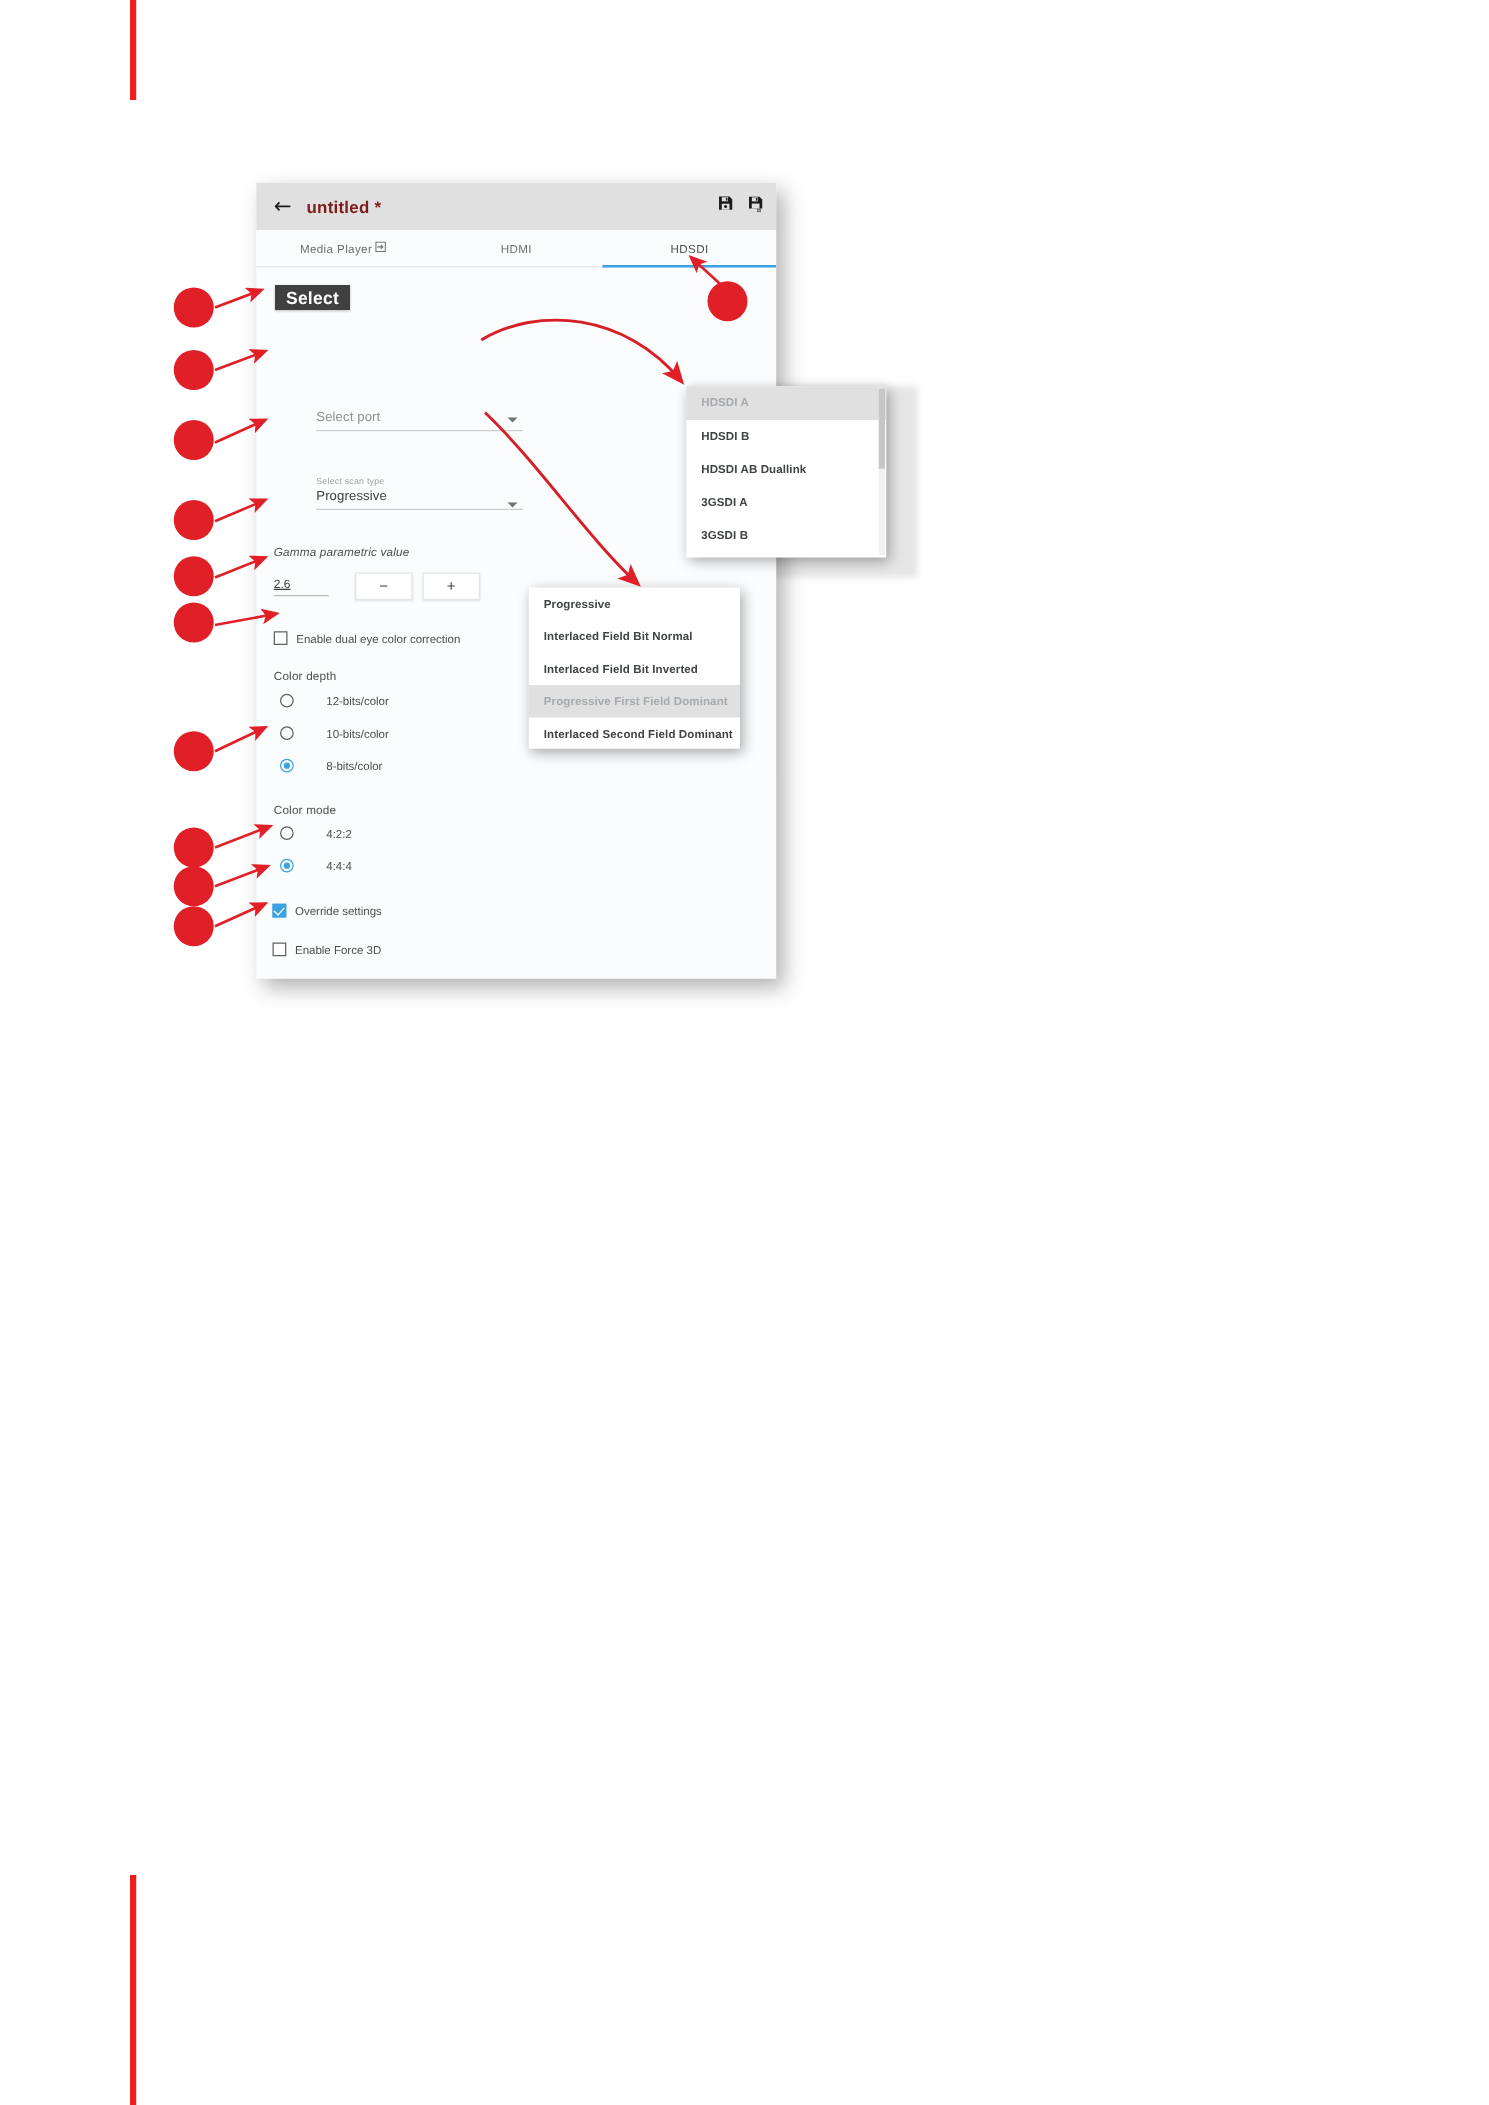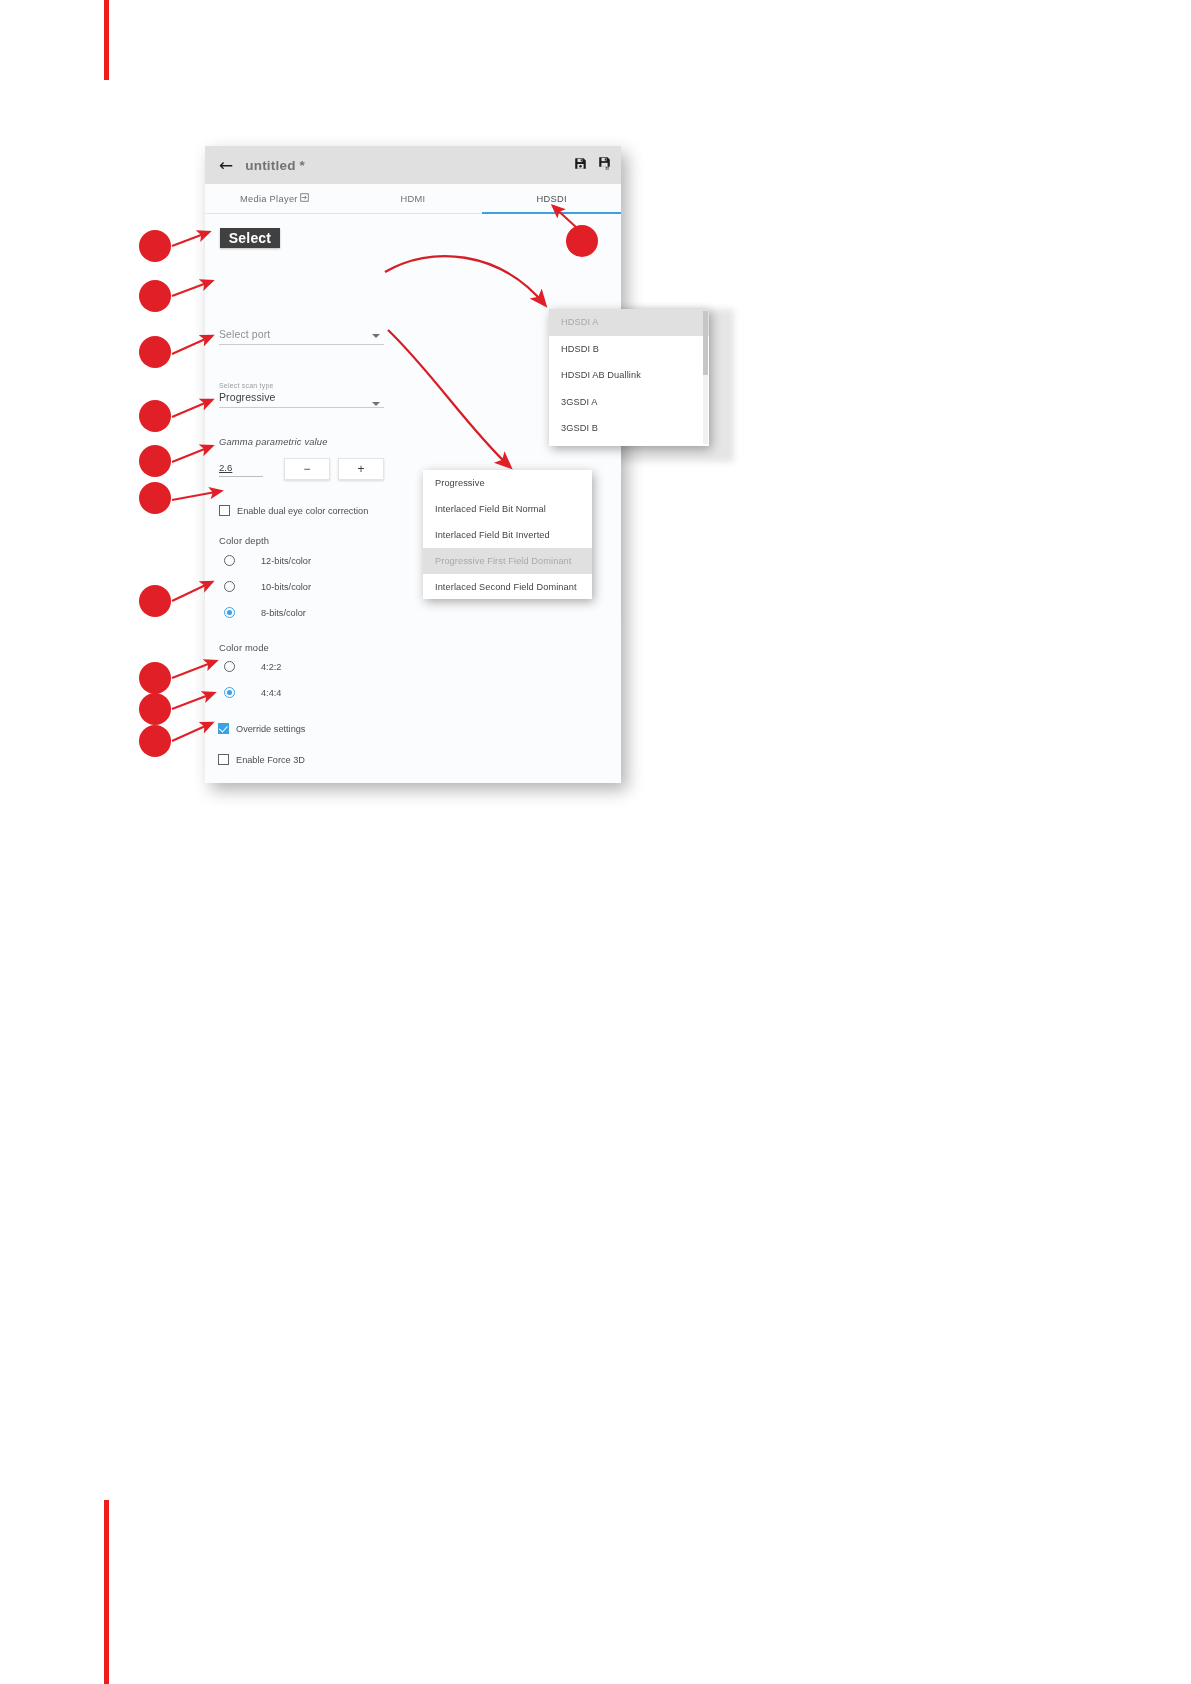--- a/index.html
+++ b/index.html
@@ -25,21 +25,21 @@
     overflow:hidden;
   }
   .titlebar{
     height:38px;background:#e0e0e0;display:flex;align-items:center;
     padding:0 10px 0 14px;
   }
   .back-arrow{
     font-size:17px;color:#1b1b1b;line-height:1;margin-right:12px;
     font-family:"DejaVu Sans",sans-serif;
   }
-  .win-title{font-size:13.5px;color:#737373;font-weight:600;letter-spacing:.2px;}
+  .win-title{font-size:13.5px;color:#7f1d1d;font-weight:600;letter-spacing:.2px;}
   .titlebar-spacer{flex:1;}
   .save-icon{margin-left:11px;display:block;}
 
   .tabbar{
     height:29px;background:#fbfcfd;display:flex;
     border-bottom:1px solid #e3e6e8;position:relative;
   }
   .tab{
     flex:1;text-align:center;font-size:9.3px;color:#6b6f72;
     letter-spacing:.3px;display:flex;align-items:center;justify-content:center;
@@ -54,21 +54,21 @@
   
   .body-area{position:relative;padding:0 0 0 14px;}
 
   .select-btn{
     position:absolute;left:15px;top:14px;width:60px;height:20px;
     background:#404040;color:#fff;font-size:14px;font-weight:bold;
     display:flex;align-items:center;justify-content:center;
     box-shadow:0 1px 2px rgba(0,0,0,.25);letter-spacing:.2px;
   }
 
-  .field{position:absolute;width:165px;}
+  .field{position:absolute;width:165px;margin-left:34px;}
   .field .fl-small{font-size:7px;color:#9a9ea1;letter-spacing:.2px;}
   .field .fl-value{font-size:10.5px;color:#3b3e41;letter-spacing:.1px;}
   .field .fl-placeholder{font-size:10.5px;color:#8d9093;letter-spacing:.1px;}
   .field .underline{border-bottom:1px solid #c9cdd0;margin-top:4px;}
   .caret{
     position:absolute;right:4px;width:0;height:0;
     border-left:4px solid transparent;border-right:4px solid transparent;
     border-top:4px solid #6f7376;
   }
 
@@ -110,21 +110,21 @@
   }
   .radio-label{font-size:9.2px;color:#4b4e51;margin-left:18px;}
 
   
   .menu{
     position:absolute;background:#fff;
     box-shadow:2px 3px 10px rgba(0,0,0,.33);
   }
   .menu-item{
     font-size:9.2px;color:#404346;letter-spacing:.1px;
-    display:flex;align-items:center;padding-left:12px;
+    display:flex;align-items:center;padding-left:12px;font-weight:bold;
   }
   .menu-item.sel{background:#e0e0e0;color:#a6a9ac;}
 
   #menu-port{left:549px;top:309px;width:160px;height:137px;}
   #menu-port .menu-item{height:26.5px;}
   #menu-port-scrollbar{
     position:absolute;right:1px;top:2px;width:5px;height:133px;background:#f1f1f1;
   }
   #menu-port-thumb{
     position:absolute;right:1px;top:2px;width:5px;height:64px;background:#c6c6c6;

